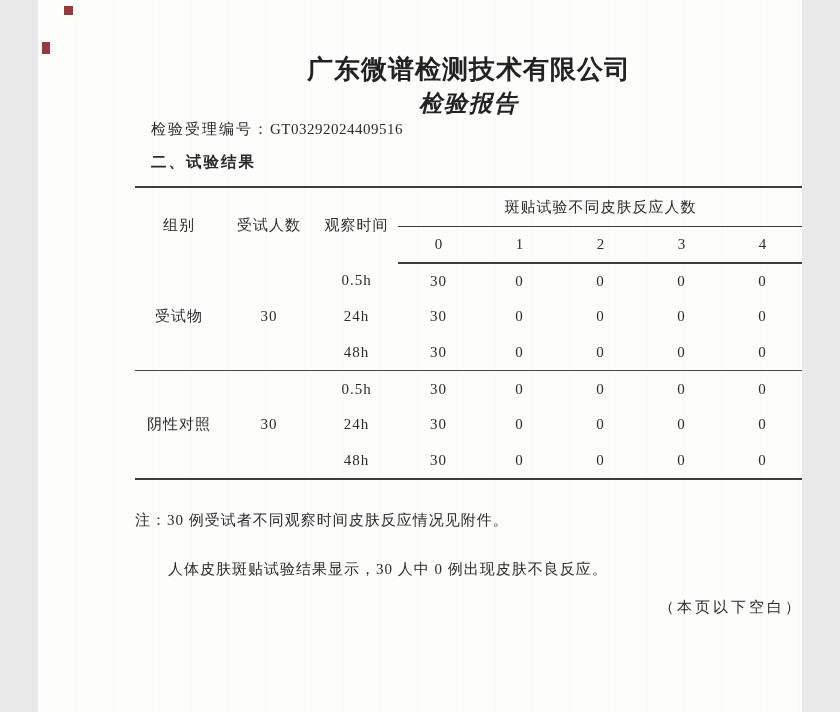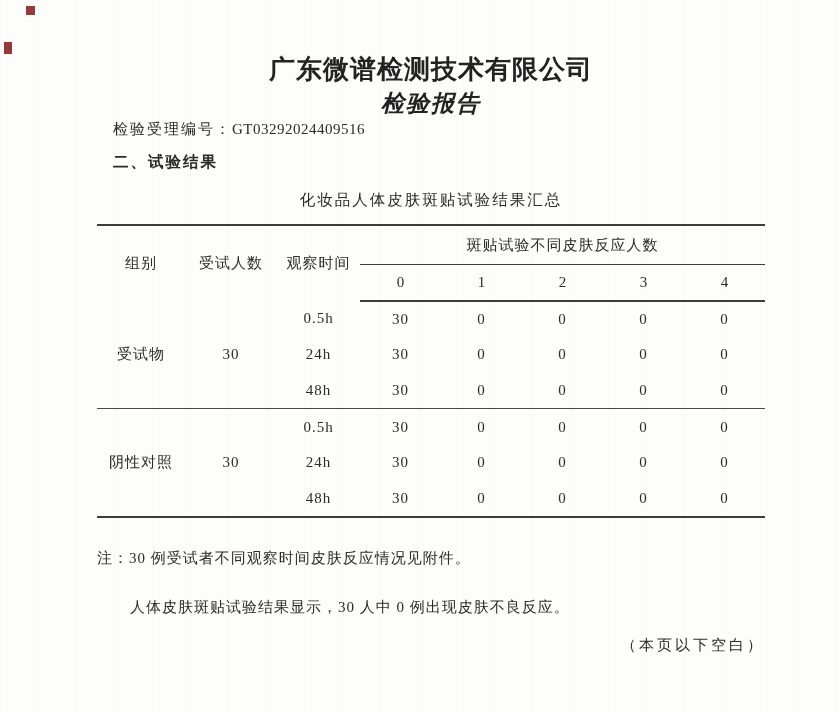--- a/index.html
+++ b/index.html
@@ -1,19 +1,19 @@
 <!DOCTYPE html>
 <html><head>
 <meta charset="utf-8">
 <style>
   * { margin: 0; padding: 0; box-sizing: border-box; }
   html, body { background: #e9e9e9; }
   .page {
     position: relative;
-    width: 840px;
+    width: 764px;
     height: 712px;
     margin: 0 auto;
     background:
       repeating-linear-gradient(90deg, rgba(0,0,0,0.015) 0 1px, rgba(0,0,0,0) 1px 38px),
       #fdfdfc;
     color: #2b2b2b;
     font-family: "Liberation Serif", "DejaVu Serif", serif;
     overflow: hidden;
   }
   .red-mark { position: absolute; background: #8c2424; opacity: 0.9; }
@@ -115,21 +115,20 @@
     </div>
 
     <div class="meta-row">
       <div class="acceptance">
         <span class="label">检验受理编号：</span><span class="value">GT03292024409516</span>
       </div>
     </div>
 
     <div class="section-heading">二、试验结果</div>
 
-    <div class="table-title">化妆品人体皮肤斑贴试验结果汇总</div>
 
     <table class="results">
       <colgroup>
         <col class="c-group">
           <col class="c-subjects">
           <col class="c-time">
         <col class="c-val">
           <col class="c-val">
           <col class="c-val">
           <col class="c-val">

